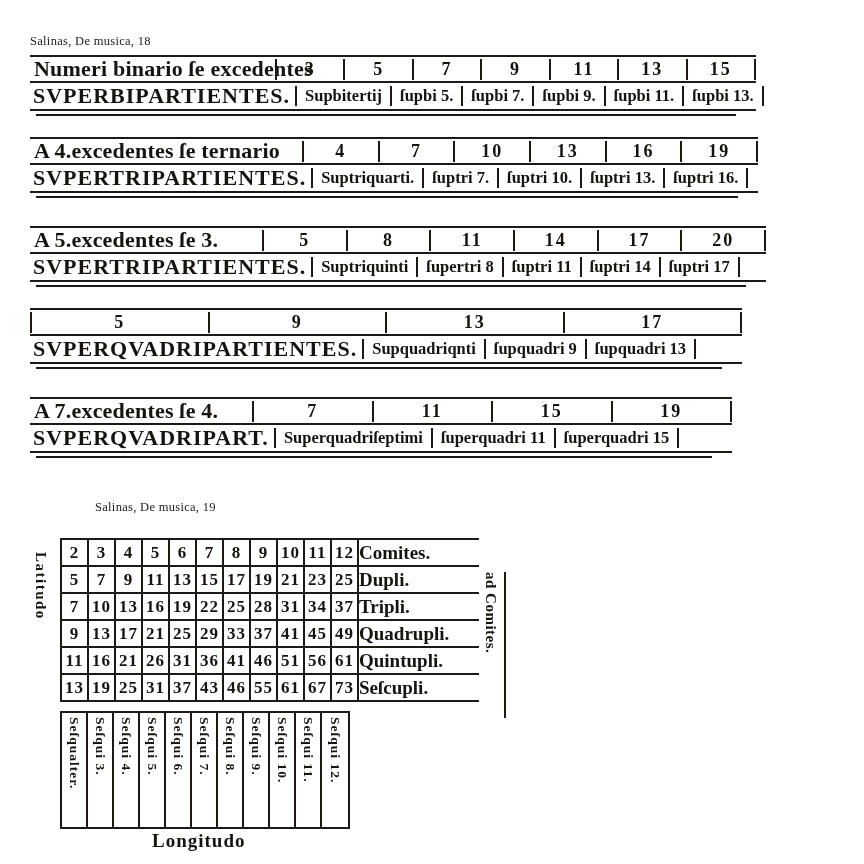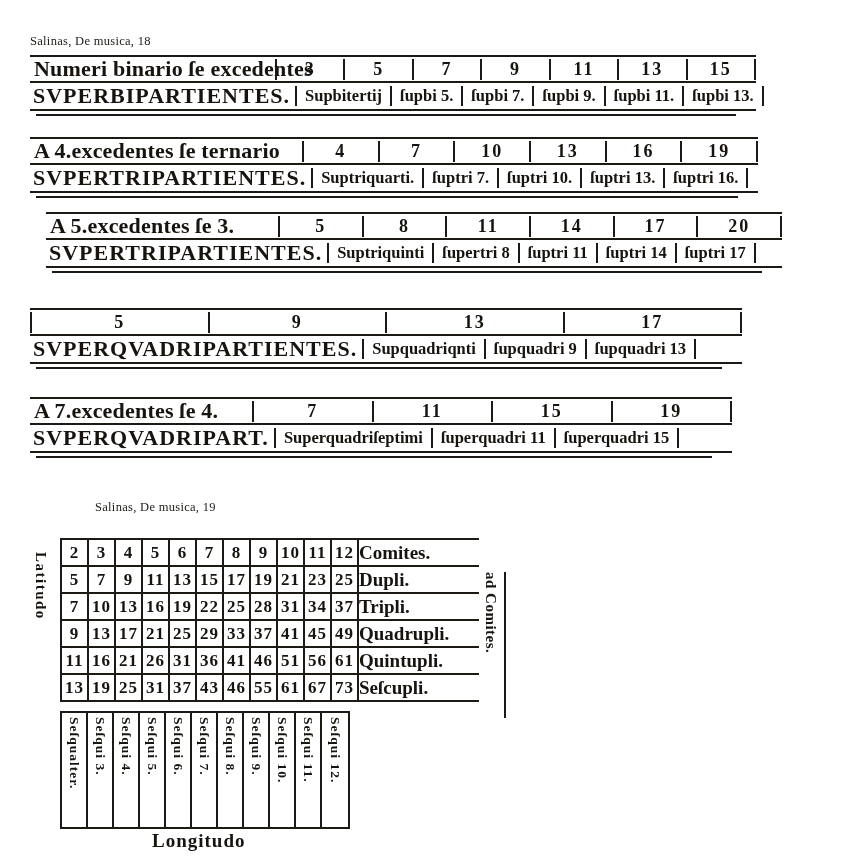--- a/index.html
+++ b/index.html
@@ -162,21 +162,21 @@
     <div class="rrow rrow2">
       <div class="rheader">SVPERTRIPARTIENTES.</div>
       <div class="rcell">Suptriquarti.</div>
       <div class="rcell">ſuptri 7.</div>
       <div class="rcell">ſuptri 10.</div>
       <div class="rcell">ſuptri 13.</div>
       <div class="rcell rlast">ſuptri 16.</div>
     </div>
   </div>
 
-  <div class="rtable" style="top:212px; width:736px;margin-left:16px;">
+  <div class="rtable" style="top:226px; width:736px;">
     <div class="rrow rrow1">
       <div class="rlabel" style="width:232px;">A 5.excedentes ſe 3.</div>
       <div class="rnum">5</div>
       <div class="rnum">8</div>
       <div class="rnum">11</div>
       <div class="rnum">14</div>
       <div class="rnum">17</div>
       <div class="rnum rlast">20</div>
     </div>
     <div class="rrow rrow2">

